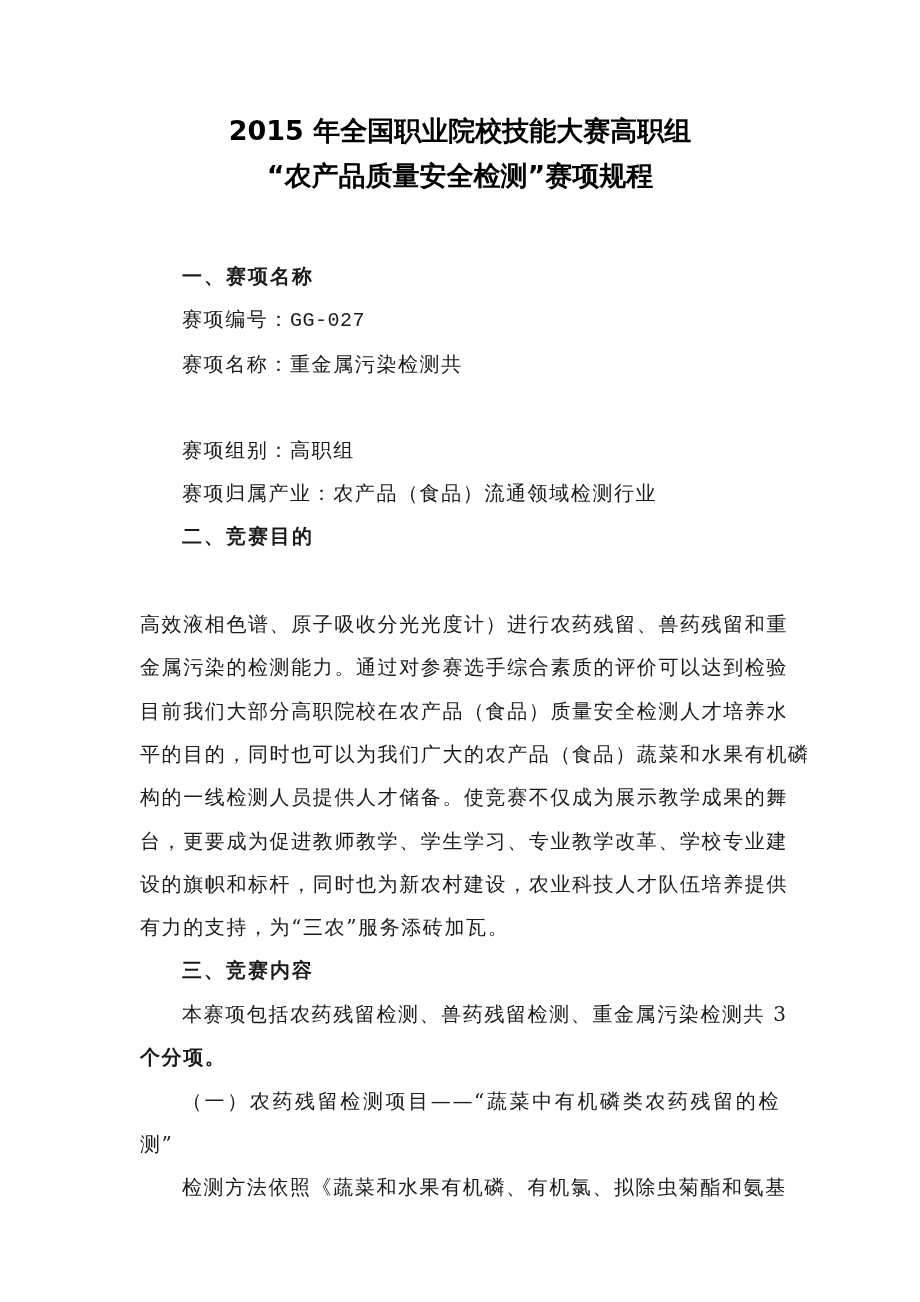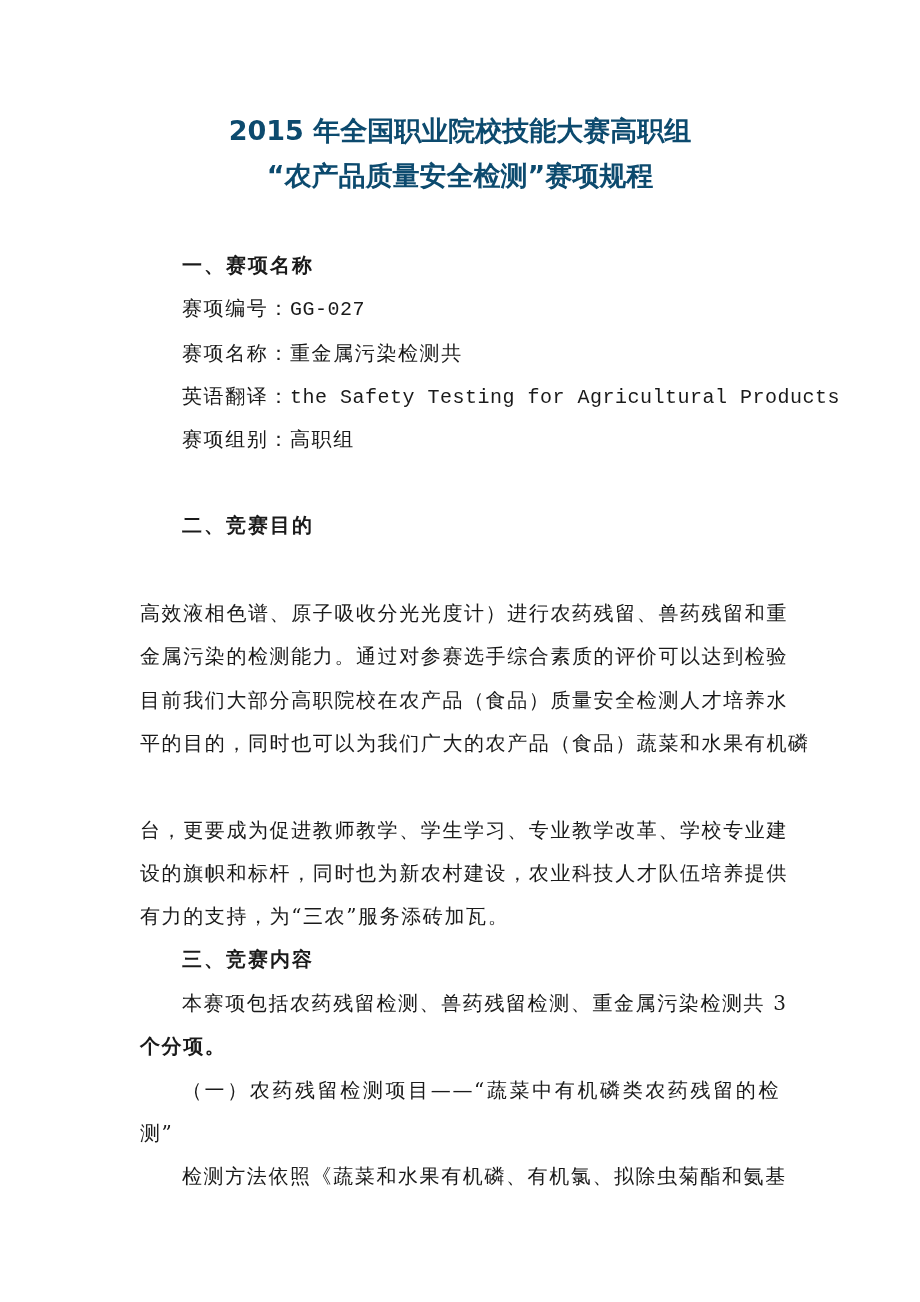--- a/index.html
+++ b/index.html
@@ -1,26 +1,26 @@
 <!DOCTYPE html>
 <html><head>
   <meta charset="utf-8">
   <style>
     html, body { margin: 0; padding: 0; background: #ffffff; }
     body { width: 920px; height: 1302px; position: relative; overflow: hidden; color: #111; }
     .page { position: absolute; left: 0; top: 0; width: 920px; height: 1302px; }
     .title {
       position: absolute; left: 0; width: 920px; text-align: center;
       font-family: "DejaVu Sans", "Liberation Sans", sans-serif; font-weight: bold;
-      font-size: 27px; letter-spacing: 0px; color: #0c4a6e;
+      font-size: 27px; letter-spacing: 0px; color: #000000;
     }
     .line {
       position: absolute; white-space: nowrap;
       font-family: "DejaVu Serif", "Liberation Serif", serif;
-      font-size: 20px; color: #1a1a1a; letter-spacing: 1.6px;
+      font-size: 20px; color: #1a1a1a; letter-spacing: 1.6px; margin-top: 11px;
     }
     .heading { font-weight: bold; font-family: "DejaVu Sans", sans-serif; letter-spacing: 2px; }
     .mono { font-family: "Liberation Mono", "DejaVu Sans Mono", monospace; letter-spacing: 0.5px; }
     .full { left: 140px; width: 640px; text-align: justify; text-align-last: justify; }
     .indent { left: 182px; }
   </style>
 </head>
 <body>
 
 <div class="page">
@@ -28,33 +28,34 @@
   <div class="title" style="top:158px;">“农产品质量安全检测”赛项规程</div>
 
   <div class="line heading indent" style="top:252px;">一、赛项名称</div>
 
   <div class="line indent" style="top:295px;">
     <span>赛项编号：</span><span class="mono">GG-027</span>
   </div>
   <div class="line indent" style="top:340px;">
     <span>赛项名称：</span><span>重金属污染检测共</span>
   </div>
-  <div class="line indent" style="top:383px;">
-    <span>英语翻译：</span><span class="mono">the Safety Testing for Agricultural Products</span>
-  </div>
   <div class="line indent" style="top:426px;">
     <span>赛项组别：</span><span>高职组</span>
+  </div>
+  <div class="line indent" style="top:469px;">
+    <span>赛项归属产业：</span><span>农产品（食品）流通领域检测行业</span>
   </div>
 
   <div class="line heading indent" style="top:512px;">二、竞赛目的</div>
 
   <div class="line full" style="top:600px;">高效液相色谱、原子吸收分光光度计）进行农药残留、兽药残留和重</div>
   <div class="line full" style="top:643px;">金属污染的检测能力。通过对参赛选手综合素质的评价可以达到检验</div>
   <div class="line full" style="top:687px;">目前我们大部分高职院校在农产品（食品）质量安全检测人才培养水</div>
   <div class="line full" style="top:730px;">平的目的，同时也可以为我们广大的农产品（食品）蔬菜和水果有机磷</div>
+  <div class="line full" style="top:773px;">构的一线检测人员提供人才储备。使竞赛不仅成为展示教学成果的舞</div>
   <div class="line full" style="top:860px;">设的旗帜和标杆，同时也为新农村建设，农业科技人才队伍培养提供</div>
   <div class="line full" style="top:817px;">台，更要成为促进教师教学、学生学习、专业教学改革、学校专业建</div>
   <div class="line" style="top:903px; left:140px;">有力的支持，为“三农”服务添砖加瓦。</div>
 
   <div class="line heading indent" style="top:946px;">三、竞赛内容</div>
 
   <div class="line full" style="top:990px; left:182px; width:598px;">本赛项包括农药残留检测、兽药残留检测、重金属污染检测共 3</div>
   <div class="line" style="top:1033px; left:140px;font-weight:bold;">个分项。</div>
   <div class="line full" style="top:1077px; left:182px; width:598px;">（一）农药残留检测项目——“蔬菜中有机磷类农药残留的检</div>
   <div class="line" style="top:1120px; left:140px;">测”</div>

